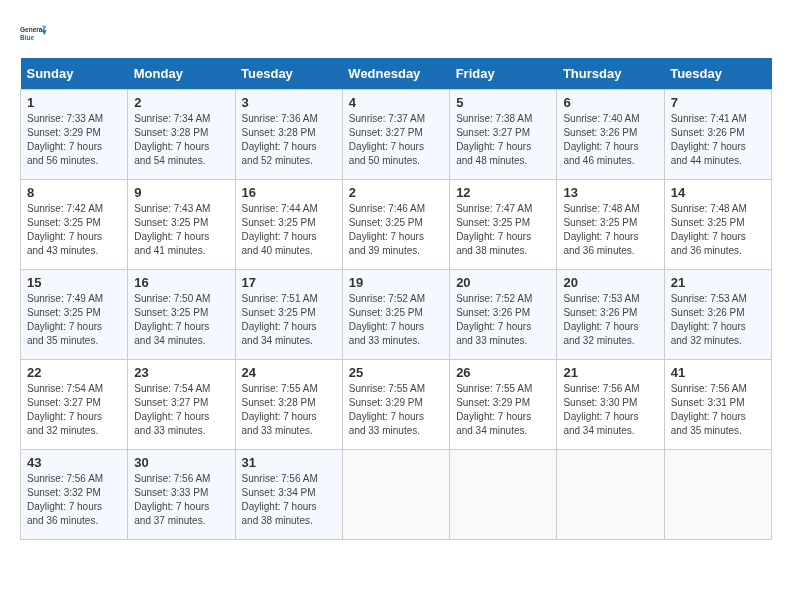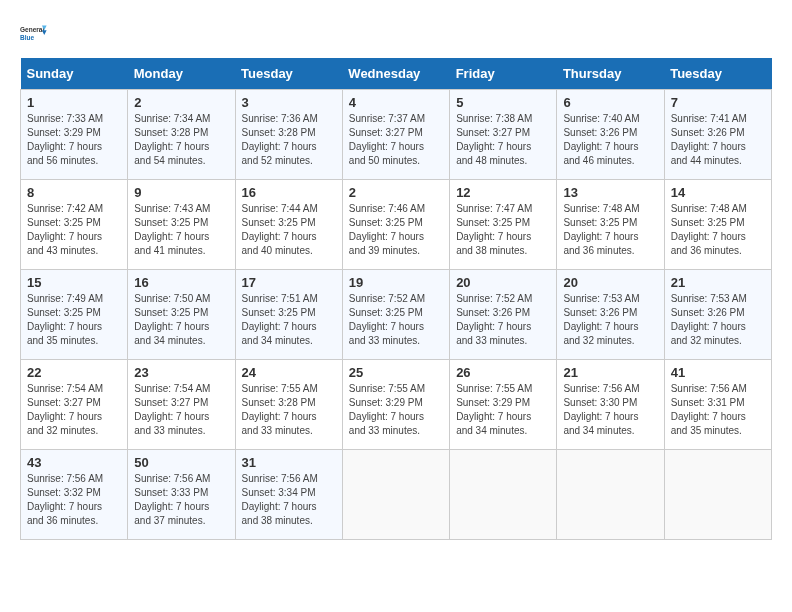--- a/index.html
+++ b/index.html
@@ -232,21 +232,21 @@
           <span class="day-num">41</span>
           <div class="day-info">Sunrise: 7:56 AM<br>Sunset: 3:31 PM<br>Daylight: 7 hours and 35 minutes.</div>
         </td>
       </tr>
       <tr>
         <td>
           <span class="day-num">43</span>
           <div class="day-info">Sunrise: 7:56 AM<br>Sunset: 3:32 PM<br>Daylight: 7 hours and 36 minutes.</div>
         </td>
         <td>
-          <span class="day-num">50</span>
+          <span class="day-num">30</span>
           <div class="day-info">Sunrise: 7:56 AM<br>Sunset: 3:33 PM<br>Daylight: 7 hours and 37 minutes.</div>
         </td>
         <td>
           <span class="day-num">31</span>
           <div class="day-info">Sunrise: 7:56 AM<br>Sunset: 3:34 PM<br>Daylight: 7 hours and 38 minutes.</div>
         </td>
         <td class="empty-cell"></td>
         <td class="empty-cell"></td>
         <td class="empty-cell"></td>
         <td class="empty-cell"></td>

